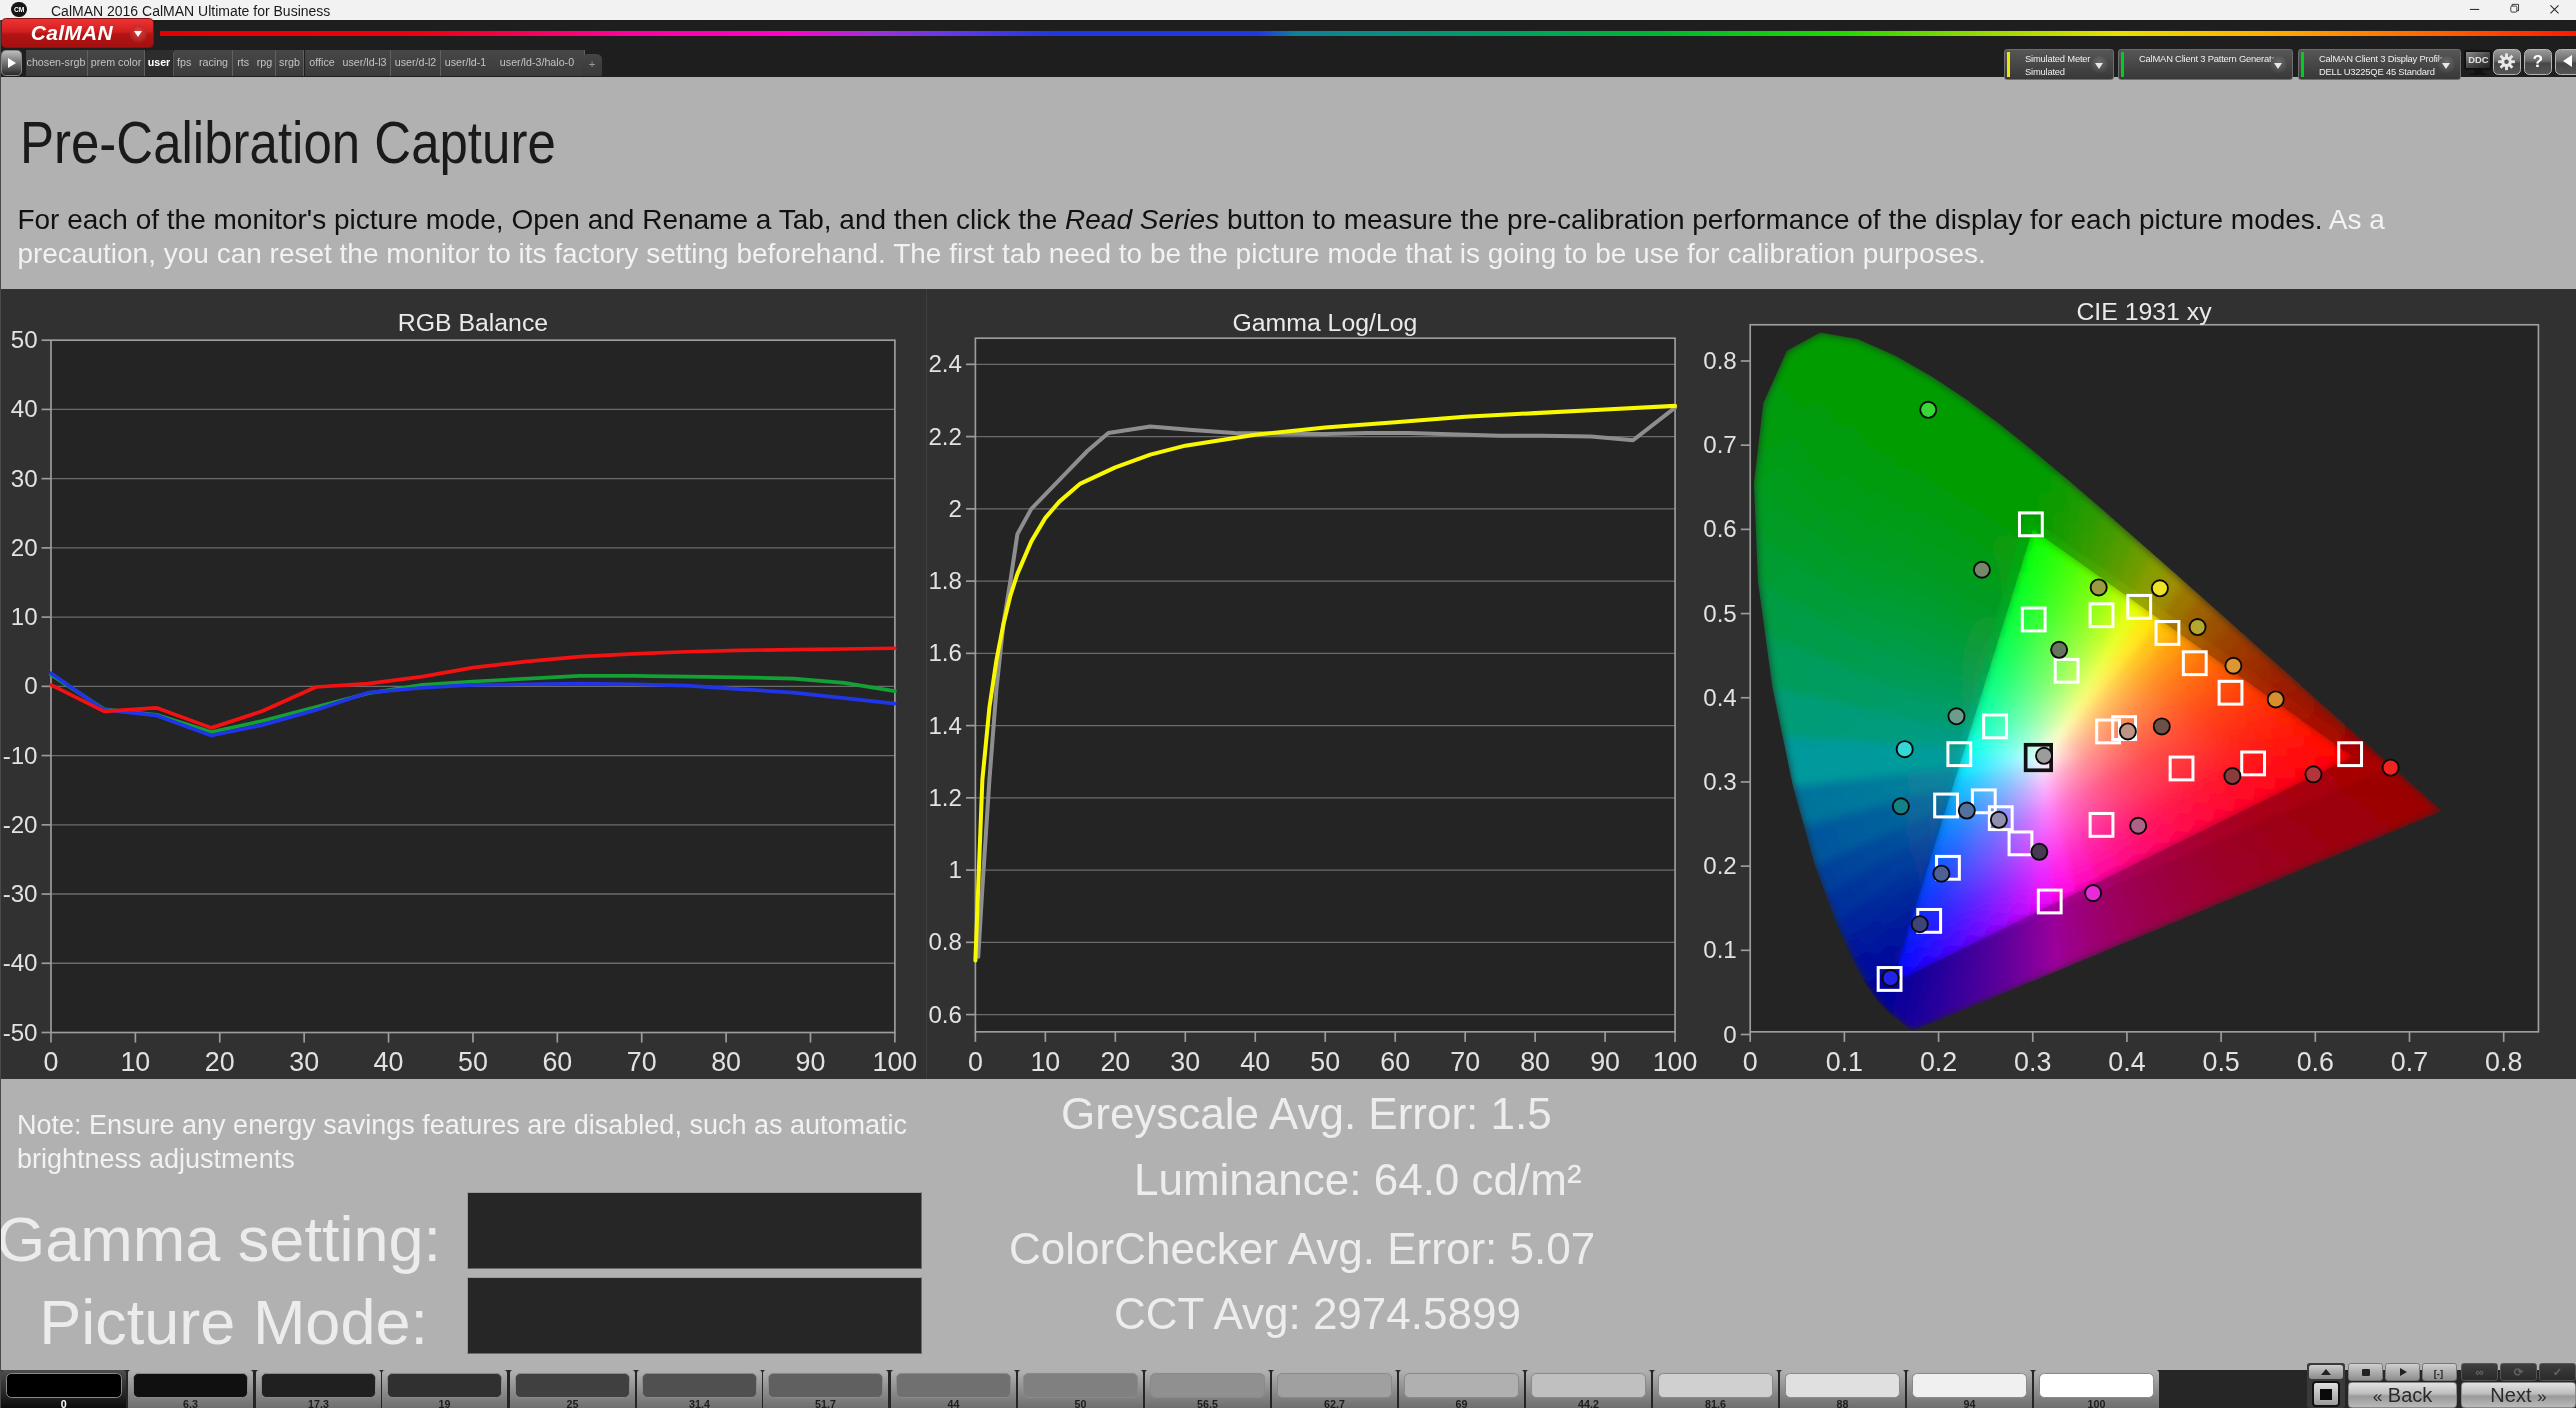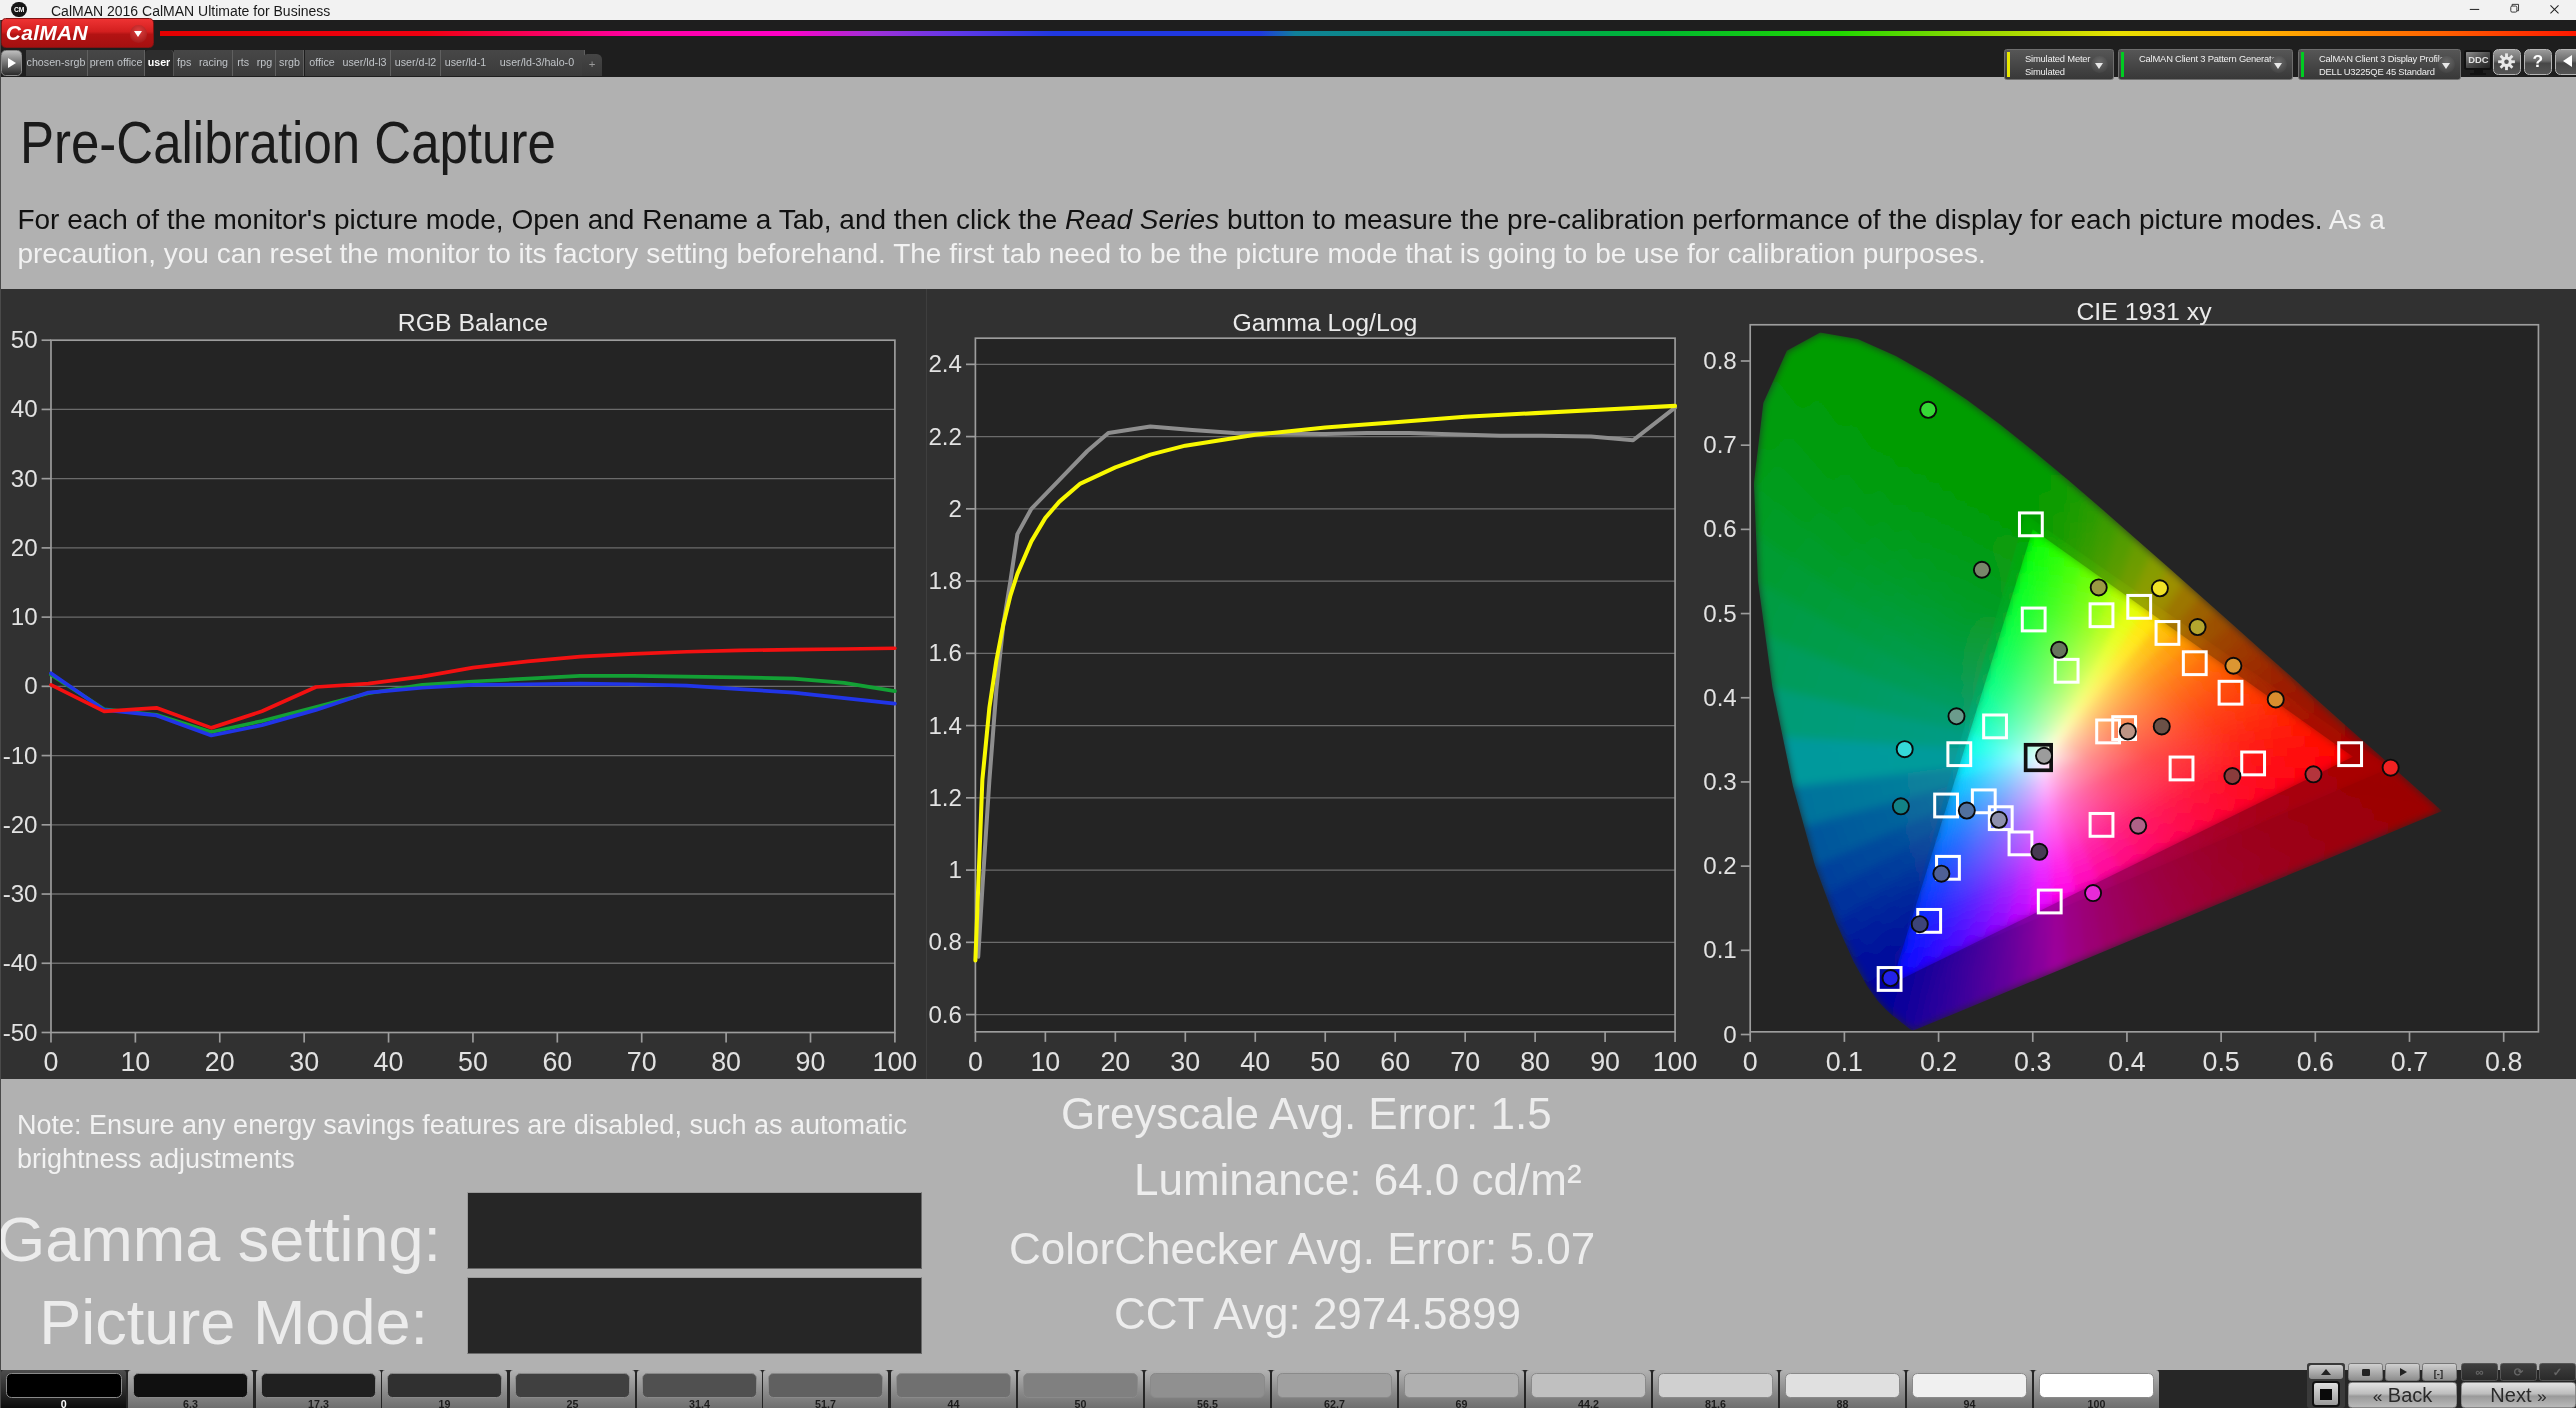--- a/index.html
+++ b/index.html
@@ -6,21 +6,21 @@
 .abs{position:absolute}
 #titlebar{position:absolute;left:0;top:0;width:2576px;height:19.5px;background:#f2f2f2;color:#191919}
 #titlebar .tt{position:absolute;left:51px;top:2.7px;font-size:14px}
 #cmlogo{position:absolute;left:11.4px;top:2px;width:15.4px;height:15.4px;border-radius:50%;background:#161616;color:#fff;
 font-size:6.7px;font-weight:bold;text-align:center;line-height:15.4px}
 #band{position:absolute;left:0;top:19.5px;width:2576px;height:57px;background:#1e1e1e}
 #gline{position:absolute;left:160px;top:11.4px;height:5.4px;right:0;
 background:linear-gradient(to right,#e40000 0%,#f00010 11%,#ff00a0 19.5%,#ff00c8 26%,#a030d8 29.5%,#6038e8 33%,#2038e0 37%,#2038e0 45.5%,#108098 47%,#00a060 56%,#00b830 62%,#20d800 69.5%,#90d800 75%,#e8e000 81%,#ffb000 87%,#ff6000 94.5%,#ff1800 100%)}
 #callogo{position:absolute;left:0.7px;top:-1.3px;width:153px;height:29.5px;border-radius:4.7px;
 background:linear-gradient(#ee3333 0%,#d31f1f 45%,#b31313 55%,#a51010 100%);border:0.7px solid #801414;
-color:#fff;font-weight:bold;font-style:italic;font-size:21px;line-height:27.5px;text-align:left;padding-left:4px;letter-spacing:0.3px}
+color:#fff;font-weight:bold;font-style:italic;font-size:21px;line-height:27.5px;text-align:left;padding-left:29px;letter-spacing:0.3px}
 #caldd{position:absolute;right:5.4px;top:6px;width:17.4px;height:17.4px;border-radius:50%;
 background:radial-gradient(circle at 50% 35%,#e04040,#991111)}
 #caldd:before{content:"";position:absolute;left:4px;top:6px;border-top:6px solid #fff;border-left:4.7px solid transparent;border-right:4.7px solid transparent}
 .tab{position:absolute;top:30px;height:26px;background:linear-gradient(#474747,#3b3b3b);
 border-right:1.3px solid #606060;color:#c0c4c8;font-size:10.7px;text-align:center;line-height:25.5px;overflow:hidden;white-space:nowrap}
 .tab.act{background:#2d2d2d;color:#fff;font-weight:bold;border-radius:4px 4px 0 0;border-right:1.3px solid #555}
 .tabplus{position:absolute;top:34px;left:582px;width:20px;height:22px;border-radius:5.4px 5.4px 0 0;
 background:linear-gradient(#454545,#383838);color:#9a9a9a;font-size:11.4px;text-align:center;line-height:20px}
 #playbtn{position:absolute;top:30px;left:1.3px;width:21px;height:26px;border-radius:4.7px;
 background:linear-gradient(#bdbdbd,#2a2a2a);border:0.7px solid #888}
@@ -60,21 +60,21 @@
       <rect x="83" y="9" width="9" height="9" rx="2" fill="none" stroke="#222" stroke-width="1.3"></rect>
       <path d="M 85 9 v -2.5 h 9.5 v 9.5 h -2.5" fill="none" stroke="#222" stroke-width="1.3"></path>
       <path d="M 142 8 l 12 12 m 0 -12 l -12 12" stroke="#222" stroke-width="1.5"></path>
     </svg>
   </div>
 <div id="band">
     <div id="gline"></div>
     <div id="callogo">CalMAN<div id="caldd"></div></div>
     <div id="playbtn"></div>
     <div class="tab" style="left:25.5px;width:62px">chosen-srgb</div>
-    <div class="tab" style="left:88px;width:57px">prem office</div>
+    <div class="tab" style="left:88px;width:57px">prem color</div>
     <div class="tab act" style="left:145px;width:29px">user</div>
     <div class="tab" style="left:174px;width:21.5px">fps</div>
     <div class="tab" style="left:195px;width:38px">racing</div>
     <div class="tab" style="left:233px;width:21.5px">rts</div>
     <div class="tab" style="left:254px;width:22px">rpg</div>
     <div class="tab" style="left:276px;width:28px">srgb</div>
     <div class="tab" style="left:305px;width:35px">office</div>
     <div class="tab" style="left:339px;width:52px">user/ld-l3</div>
     <div class="tab" style="left:391px;width:50px">user/d-l2</div>
     <div class="tab" style="left:441px;width:50px">user/ld-1</div>

